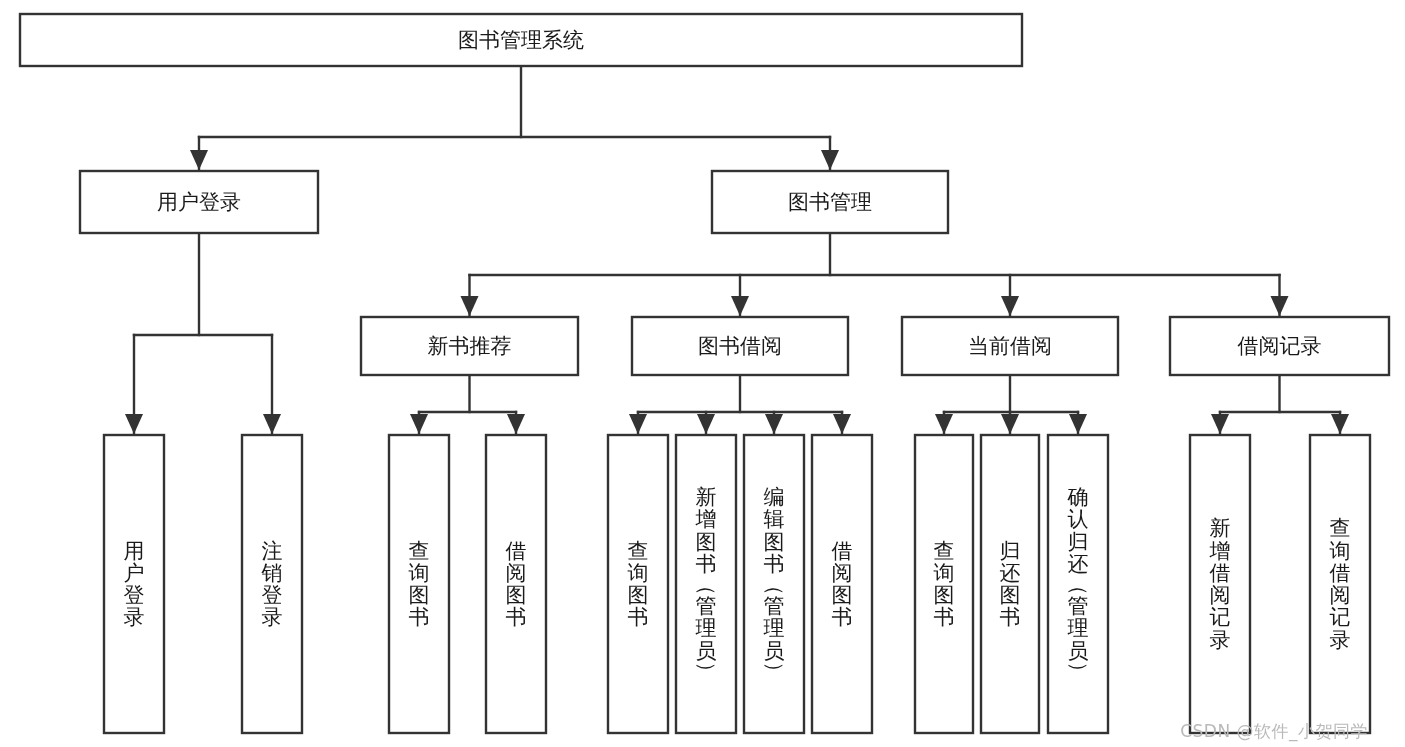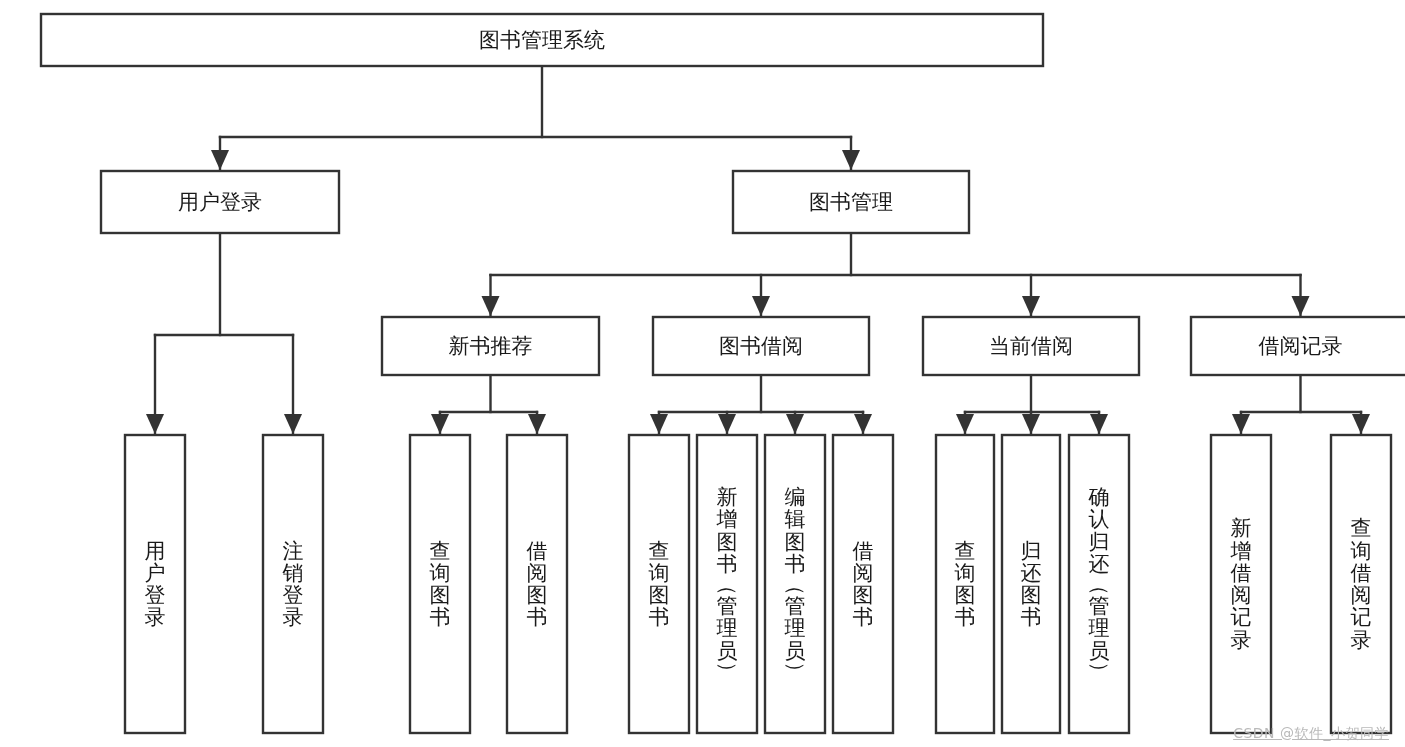--- a/index.html
+++ b/index.html
@@ -14,21 +14,20 @@
     position: relative;
     font-family: "DejaVu Sans", "Liberation Sans", sans-serif;
     overflow: hidden;
   }
   #diagram-root {
     position: absolute;
     left: 0;
     top: 0;
     width: 1376px;
     height: 747px;
-    margin-left: 21px;
   }
   svg.flow {
     display: block;
     width: 1405px;
     height: 747px;
   }
   .node-box {
     fill: #ffffff;
     stroke: #333333;
     stroke-width: 2.4;
@@ -49,26 +48,25 @@
     font-family: "DejaVu Sans", "Liberation Sans", sans-serif;
     font-size: 21px;
     text-anchor: middle;
     dominant-baseline: middle;
   }
   .watermark-text {
     position: absolute;
     right: 8px;
     bottom: 4px;
     font-family: "DejaVu Sans", "Liberation Sans", sans-serif;
-    font-size: 14px;
+    font-size: 17px;
     color: #b9b9b9;
     white-space: nowrap;
     letter-spacing: 0.5px;
     pointer-events: none;
-    text-decoration: underline;
   }
   .vlabel-wrap {
     display: flex;
     flex-direction: column;
     align-items: center;
     justify-content: center;
     width: 100%;
     height: 100%;
     box-sizing: border-box;
     line-height: 1.06;

